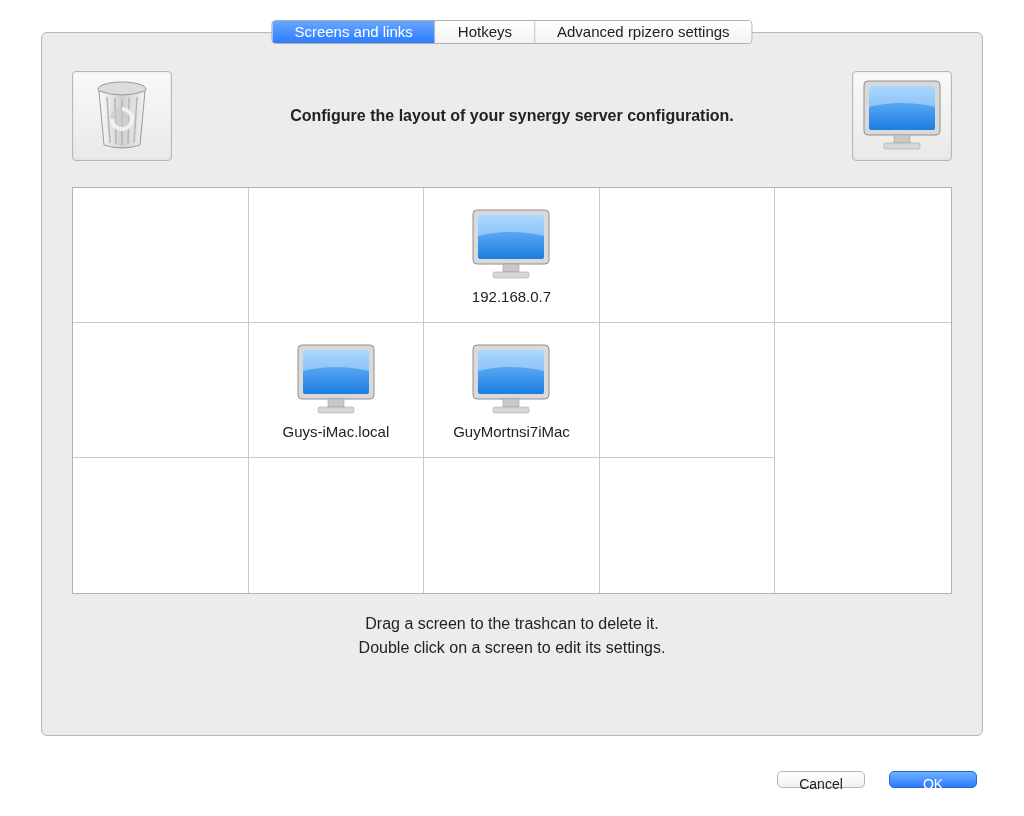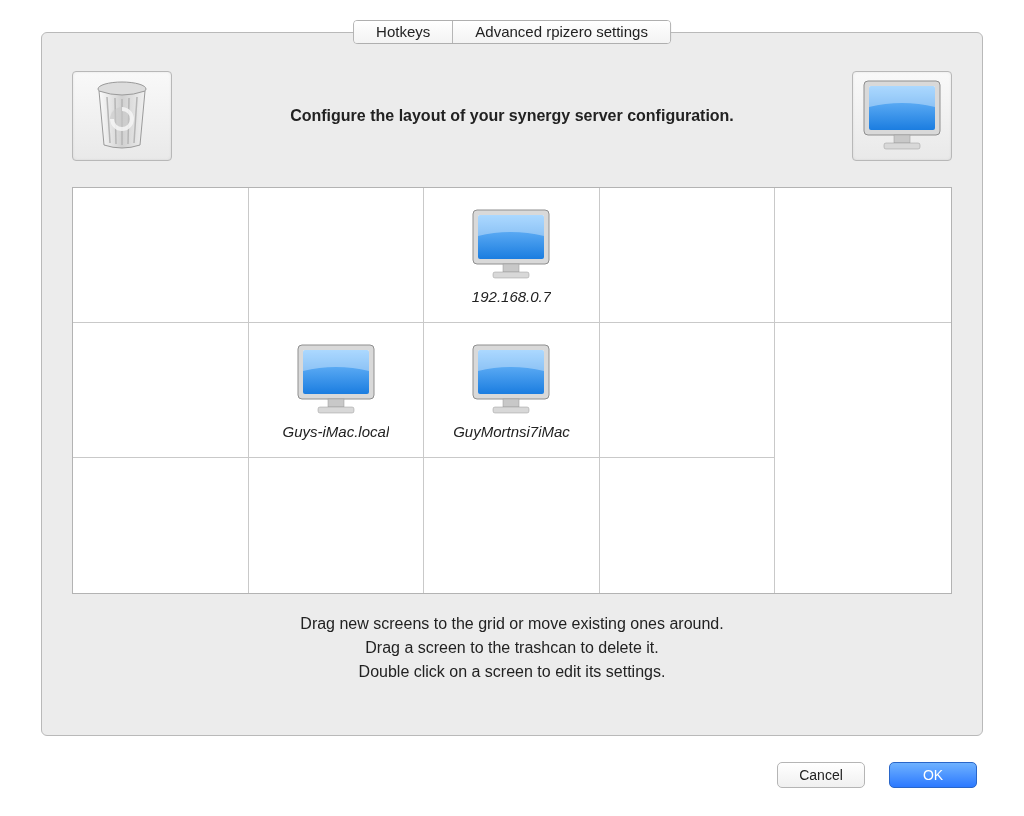--- a/index.html
+++ b/index.html
@@ -114,42 +114,41 @@
   .cell:nth-child(5n) { border-right: none; }
   .cell:nth-last-child(-n+5) { border-bottom: none; }
   .cell-label {
     margin-top: 4px;
     font-size: 15px;
     color: #222;
     white-space: nowrap;
     overflow: hidden;
     text-overflow: clip;
     max-width: 100%;
-    font-style: italic;
   }
 
   
   .instructions {
     text-align: center;
     font-size: 16px;
     color: #222;
     line-height: 1.5;
     margin-top: 18px;
   }
 
   
   .button-row {
     position: absolute;
     right: 30px;
     bottom: 18px;
     display: flex;
     gap: 16px;
   }
   .btn {
-    height: 26px;
+    height: 17px;
     min-width: 88px;
     border-radius: 5px;
     font-size: 14px;
     padding: 0 20px;
     text-align: center;
     line-height: 24px;
     cursor: default;
   }
   .btn-default {
     background: linear-gradient(#ffffff, #f0f0f0);
@@ -162,20 +161,21 @@
     color: #fff;
     margin-left: 8px;
   }
 </style>
 </head>
 <body>
 
 <div class="window">
 
   <div class="tabs">
+    <div class="tab active">Screens and links</div>
     <div class="tab">Hotkeys</div>
     <div class="tab">Advanced rpizero settings</div>
   </div>
 
   <div class="panel">
 
     <div class="top-area">
 
       <div class="icon-box">
         <svg width="62" height="70" viewBox="0 0 62 70">
@@ -276,21 +276,20 @@
       <div class="cell"></div>
 
       <div class="cell"></div>
       <div class="cell"></div>
       <div class="cell"></div>
       <div class="cell"></div>
       <div class="cell"></div>
     </div>
 
     <div class="instructions">
-      <div>Drag new screens to the grid or move existing ones around.</div>
       <div>Drag a screen to the trashcan to delete it.</div>
       <div>Double click on a screen to edit its settings.</div>
     </div>
 
   </div>
 
   <div class="button-row">
     <div class="btn btn-default">Cancel</div>
     <div class="btn btn-primary">OK</div>
   </div>

